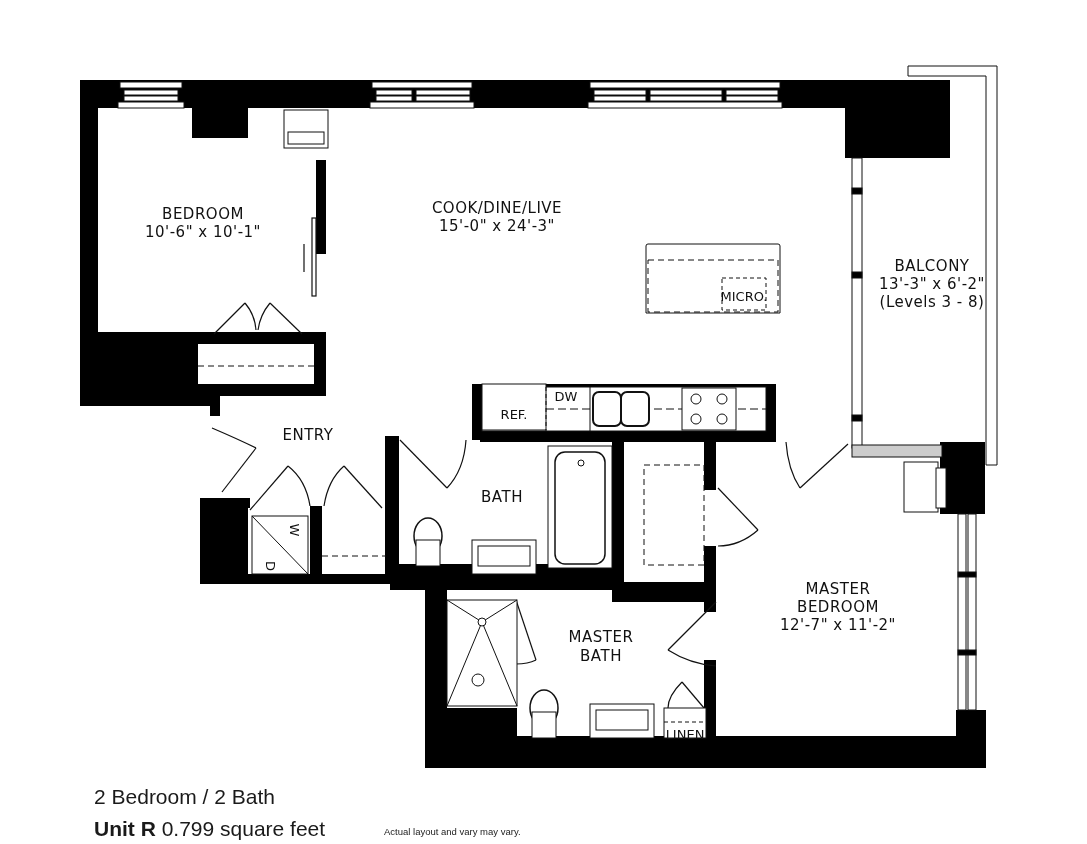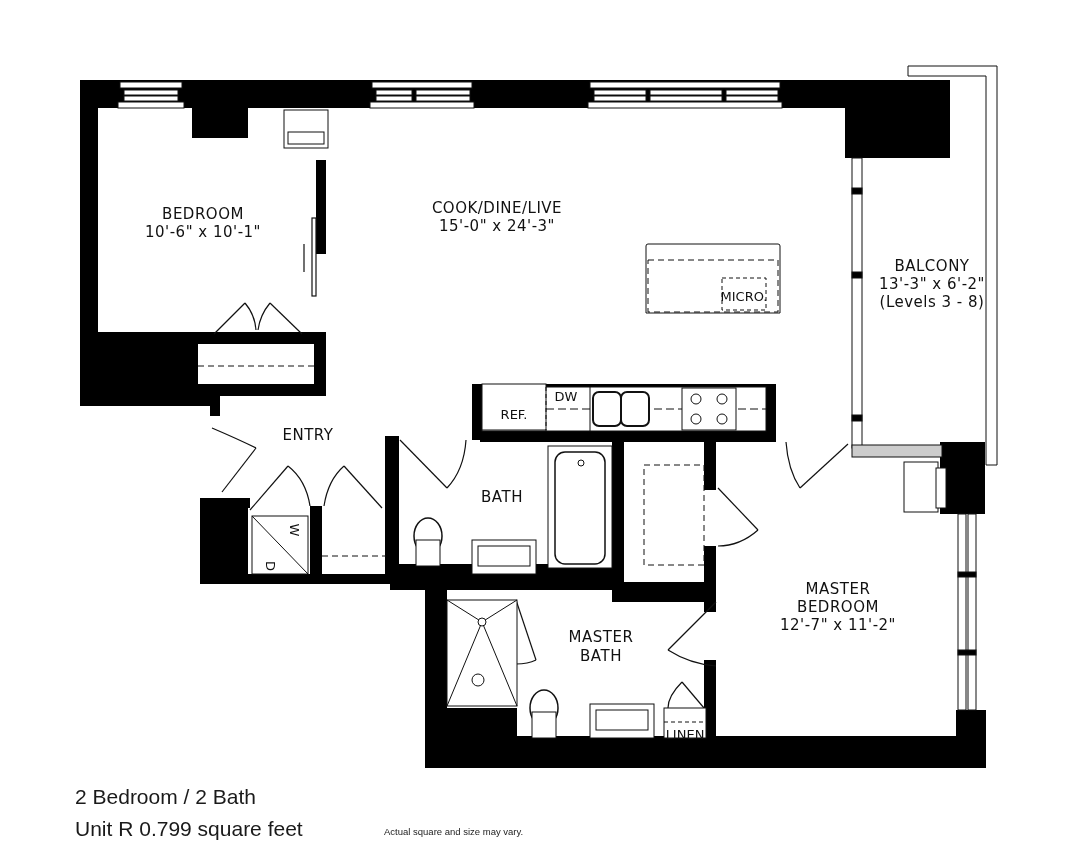--- a/index.html
+++ b/index.html
@@ -1,23 +1,23 @@
 <!DOCTYPE html>
 <html><head>
 <meta charset="utf-8">
 <style>
   html, body { margin: 0; padding: 0; background: #ffffff; }
   body { width: 1087px; height: 844px; position: relative; overflow: hidden; font-family: "DejaVu Sans", sans-serif; }
   #plan { position: absolute; left: 0; top: 0; }
   .room-label { font-family: "DejaVu Sans", sans-serif; font-size: 15px; fill: #111; text-anchor: middle; letter-spacing: 0.5px; }
   .fixture-label { font-family: "DejaVu Sans", sans-serif; font-size: 13px; fill: #111; text-anchor: middle; }
-  .footer { position: absolute; left: 75px; color: #1a1a1a; font-family: "Liberation Sans", sans-serif; }
+  .footer { position: absolute; left: 94px; color: #1a1a1a; font-family: "Liberation Sans", sans-serif; }
   .subtitle { top: 785px; font-size: 21px; }
   .unit-line { top: 817px; font-size: 21px; }
-  .unit-line b { font-weight: 400; }
+  .unit-line b { font-weight: 700; }
   .disclaimer { position: absolute; left: 384px; top: 826px; font-size: 9.5px; color: #222; font-family: "Liberation Sans", sans-serif; }
 </style>
 </head>
 <body>
 
 <svg id="plan" width="1087" height="780" viewBox="0 0 1087 780" xmlns="http://www.w3.org/2000/svg">
 
   <g fill="#000">
 
     <rect x="80" y="80" width="870" height="28"></rect>
@@ -233,13 +233,13 @@
     <text class="room-label" x="601" y="642">MASTER</text>
     <text class="room-label" x="601" y="661">BATH</text>
   </g>
 </svg>
 
 <div class="footer subtitle">2 Bedroom / 2 Bath</div>
 <div class="footer unit-line">
   <b>Unit R</b>
   <span>0.799 square feet</span>
 </div>
-<div class="disclaimer">Actual square and size may vary.</div>
+<div class="disclaimer">Actual layout and vary may vary.</div>
 
 </body></html>

